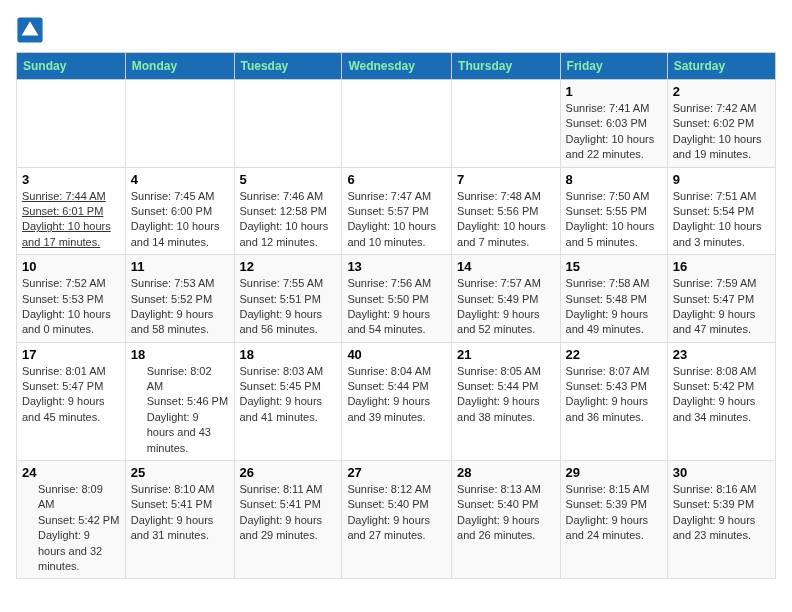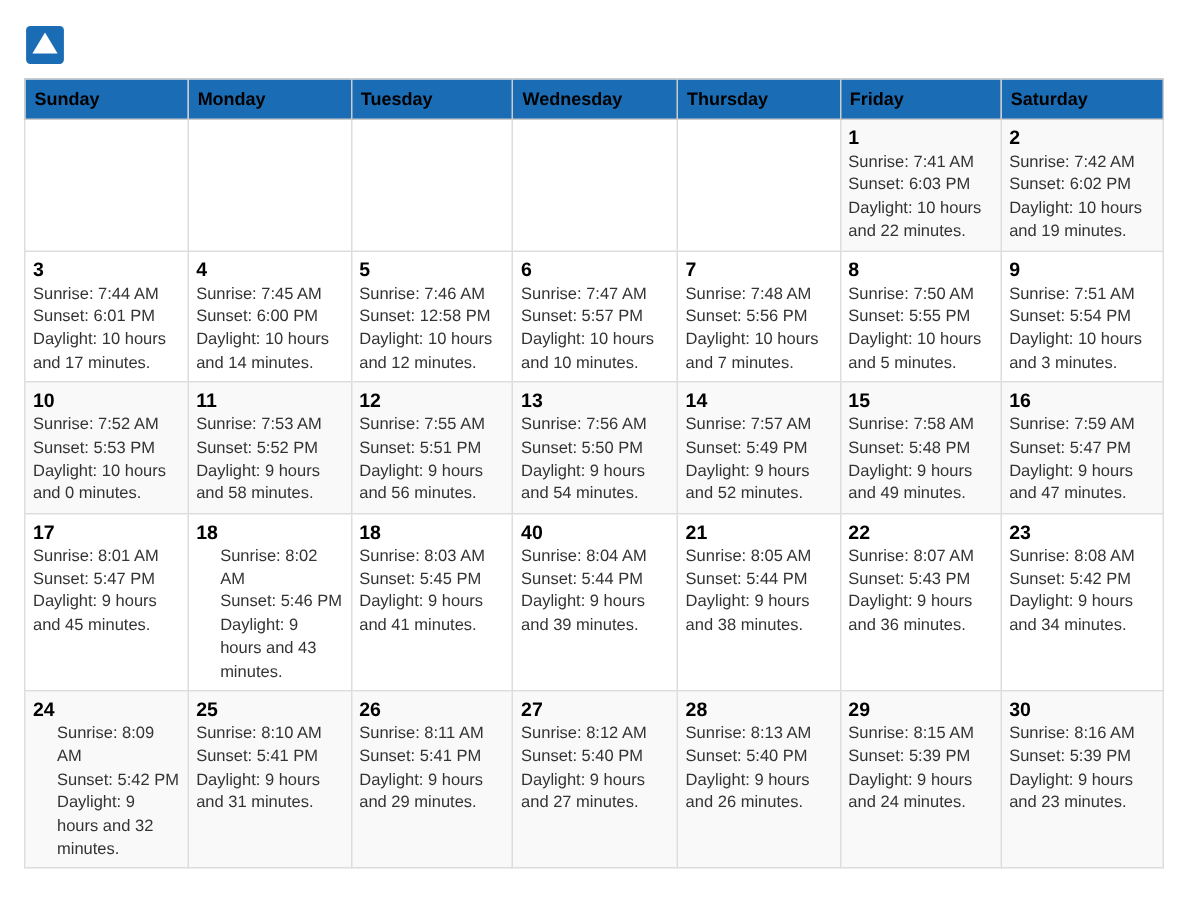--- a/index.html
+++ b/index.html
@@ -37,21 +37,21 @@
       font-size: 16px;
       color: #555;
     }
     table {
       width: 100%;
       border-collapse: collapse;
       font-size: 11px;
     }
     thead tr th {
       background-color: #1a6cb5;
-      color: #000000;
+      color: #86efac;
       text-align: left;
       padding: 6px 6px;
       font-size: 12px;
       font-weight: bold;
       border: 1px solid #ccc;
     }
     tbody tr td {
       vertical-align: top;
       border: 1px solid #ddd;
       padding: 4px 5px;
@@ -127,21 +127,21 @@
         <td>
           <span class="day-number">2</span>
           <div class="day-detail" style="white-space: pre-line;">Sunrise: 7:42 AM
 Sunset: 6:02 PM
 Daylight: 10 hours and 19 minutes.</div>
         </td>
       </tr>
       <tr>
         <td>
           <span class="day-number">3</span>
-          <div class="day-detail" style="white-space: pre-line;">Sunrise: 7:44 AM
+          <div class="day-detail" style="white-space: pre-line; text-decoration: underline;">Sunrise: 7:44 AM
 Sunset: 6:01 PM
 Daylight: 10 hours and 17 minutes.</div>
         </td>
         <td>
           <span class="day-number">4</span>
           <div class="day-detail" style="white-space: pre-line;">Sunrise: 7:45 AM
 Sunset: 6:00 PM
 Daylight: 10 hours and 14 minutes.</div>
         </td>
         <td>

